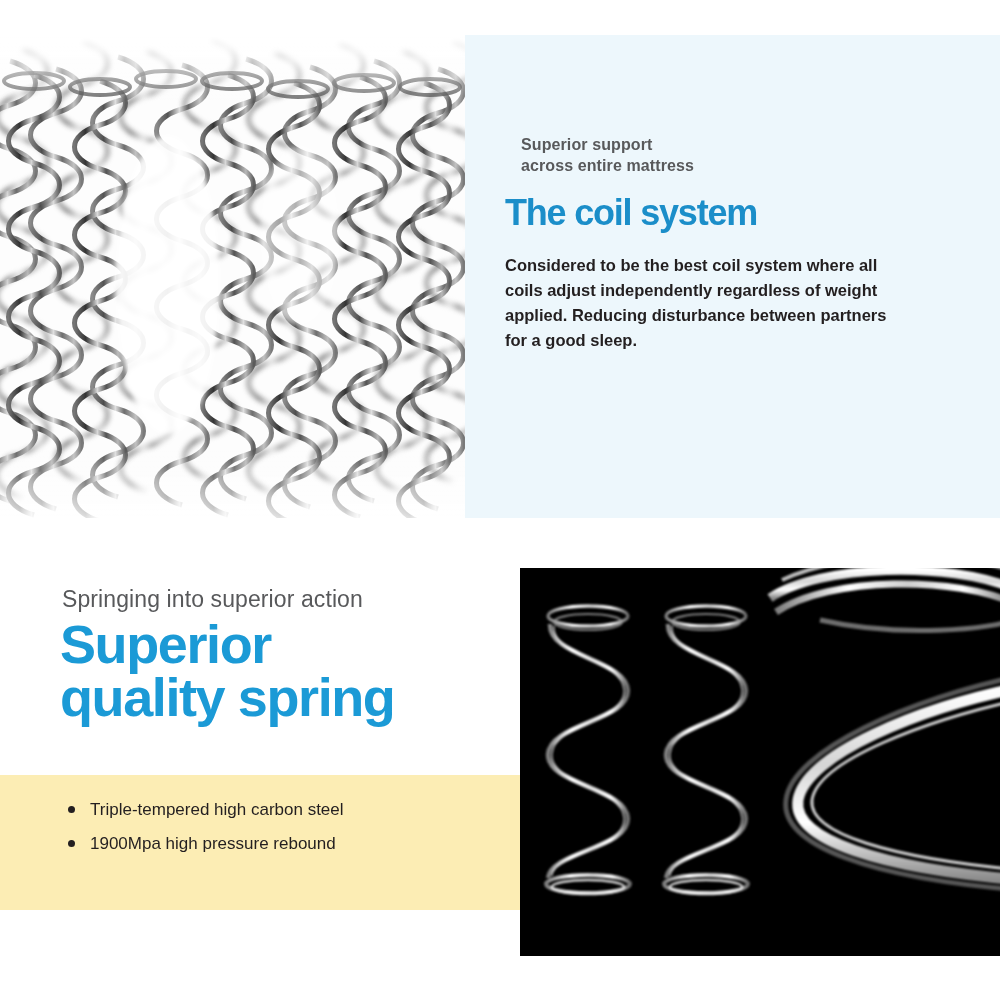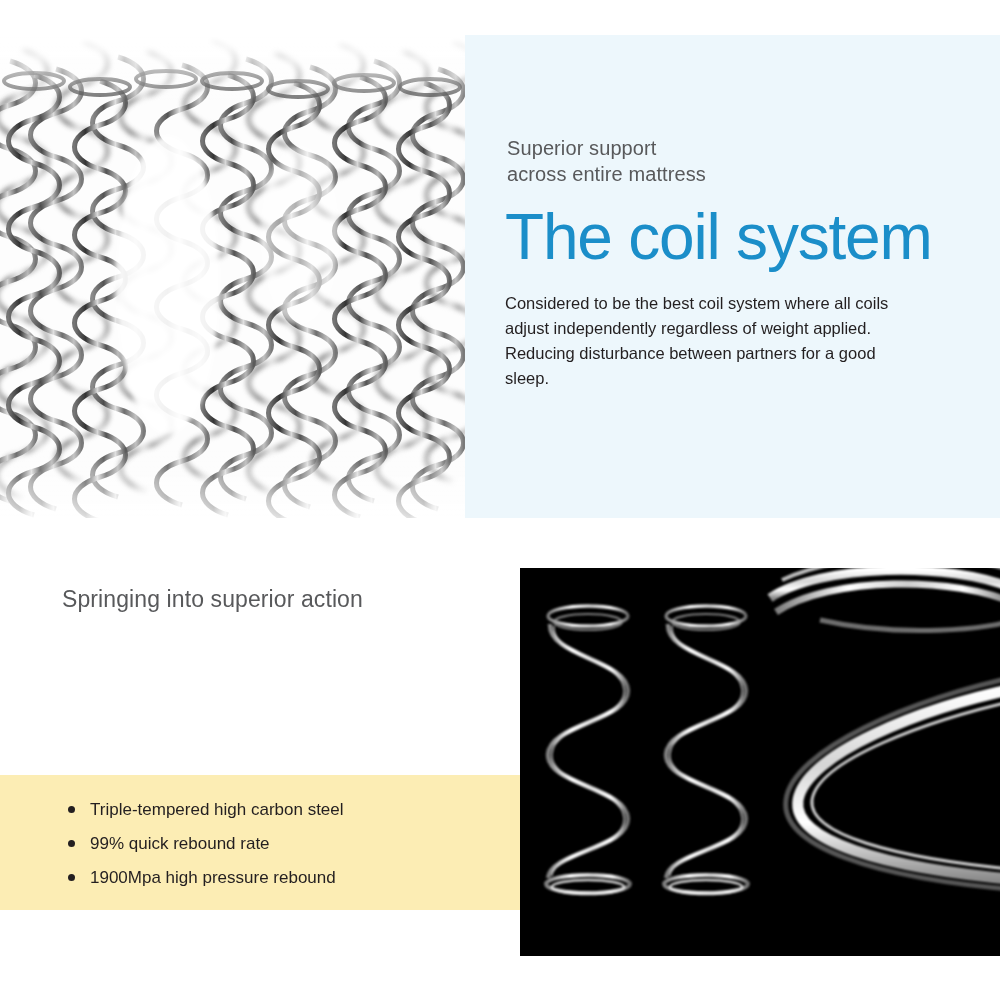--- a/index.html
+++ b/index.html
@@ -24,35 +24,35 @@
   .coil-photo svg{display:block;width:100%;height:100%;}
 
   .panel-blue{
     position:absolute;left:465px;top:0;width:535px;height:483px;
     background:#edf7fc;
   }
   .text-wrap-top{
     position:absolute;left:40px;top:100px;width:450px;
   }
   .eyebrow{
-    font-size:20px;line-height:1.30;
-    color:#58595b;font-weight:400;
+    font-size:16px;line-height:1.30;
+    color:#58595b;font-weight:700;
     letter-spacing:.1px;
-    margin:0 0 18px 2px;
+    margin:0 0 18px 16px;
     white-space:pre-line;
   }
   .headline-blue{
-    font-size:64px;line-height:1.0;
-    color:#1b8ec9;font-weight:normal;
+    font-size:36px;line-height:1.0;
+    color:#1b8ec9;font-weight:bold;
     letter-spacing:-1.2px;
     margin:0 0 22px 0;
   }
   .bodytext{
     font-size:16.5px;line-height:1.52;
-    color:#231f20;font-weight:400;
+    color:#231f20;font-weight:700;
     margin:0;width:400px;
   }
 
   
   .banner-bottom{
     position:absolute;left:0;top:568px;width:1000px;height:388px;
     background:#701a75;
   }
   .left-col{
     position:absolute;left:0;top:0;width:520px;height:388px;
@@ -235,25 +235,26 @@
       <h1 class="headline-blue">The coil system</h1>
       <p class="bodytext">Considered to be the best coil system where all coils adjust independently regardless of weight applied. Reducing disturbance between partners for a good sleep.</p>
     </div>
   </div>
 </div>
 
 <div class="banner-bottom">
 
   <div class="left-col">
     <p class="eyebrow2">Springing into superior action</p>
+    <h1 class="headline-blue2">Superior
+quality spring</h1>
 
     <div class="cream">
       <ul class="bullets">
         <li>Triple-tempered high carbon steel</li>
-        <li>99% quick rebound rate</li>
         <li>1900Mpa high pressure rebound</li>
       </ul>
     </div>
   </div>
 
   <div class="spring-photo">
     <svg viewBox="0 0 480 388" preserveAspectRatio="xMidYMid slice">
       <defs>
         <linearGradient id="chrome" x1="0" y1="0" x2="1" y2="0">
           <stop offset="0%" stop-color="#7d7d7d"></stop>

